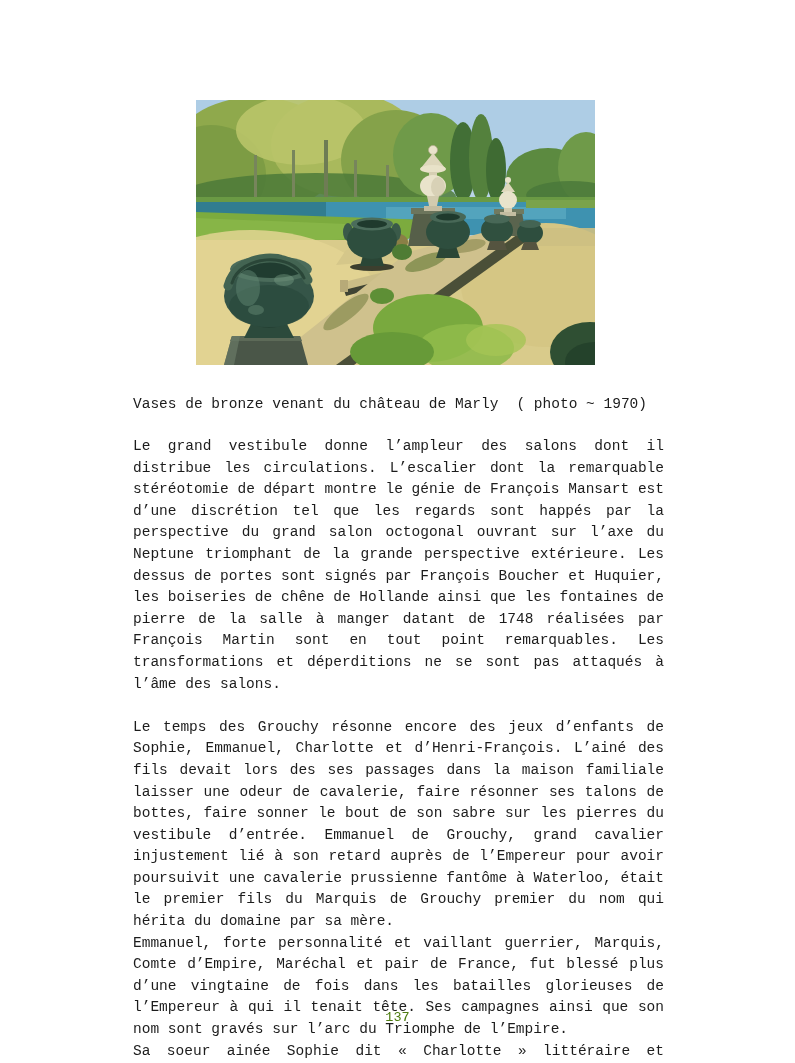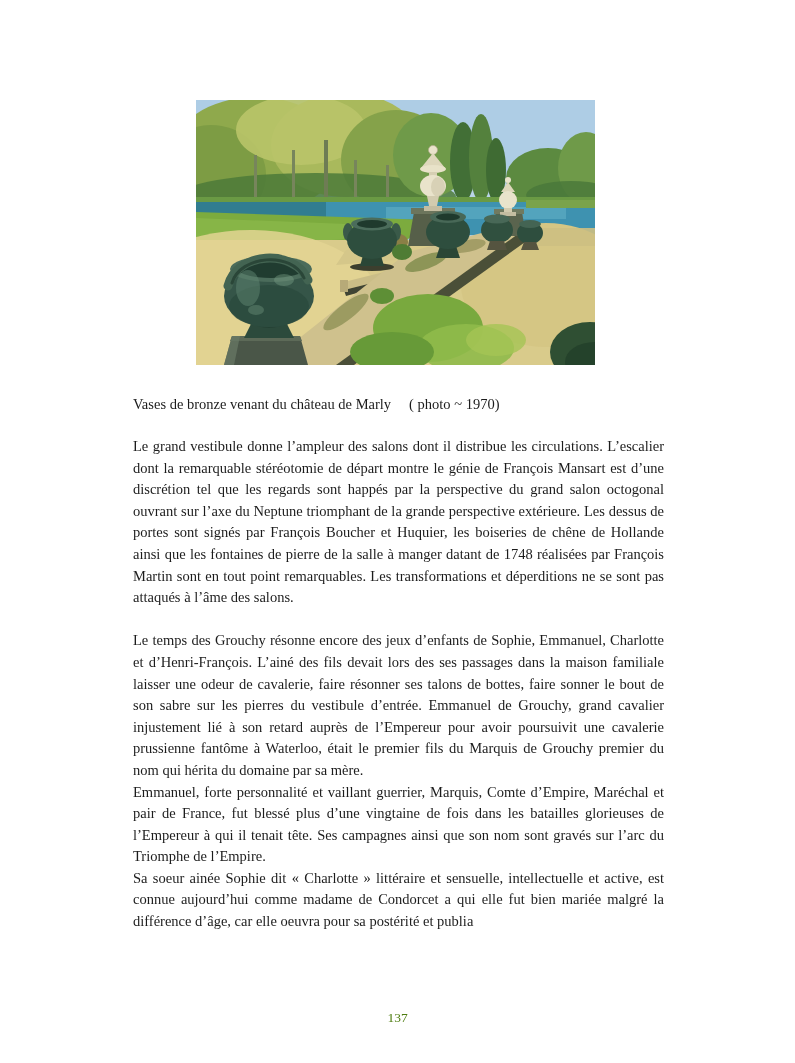--- a/index.html
+++ b/index.html
@@ -1,21 +1,21 @@
 <!DOCTYPE html>
 <html><head>
 <meta charset="utf-8">
 <style>
   html, body { margin: 0; padding: 0; background: #ffffff; }
   .page {
     position: relative;
     width: 795px;
     height: 1063px;
     background: #ffffff;
-    font-family: Liberation Serif, serif;
+    font-family: Liberation Mono, monospace;
     color: #1c1c1c;
     overflow: hidden;
   }
   .photo-wrap {
     position: absolute;
     left: 196px;
     top: 100px;
     width: 399px;
     height: 265px;
   }

